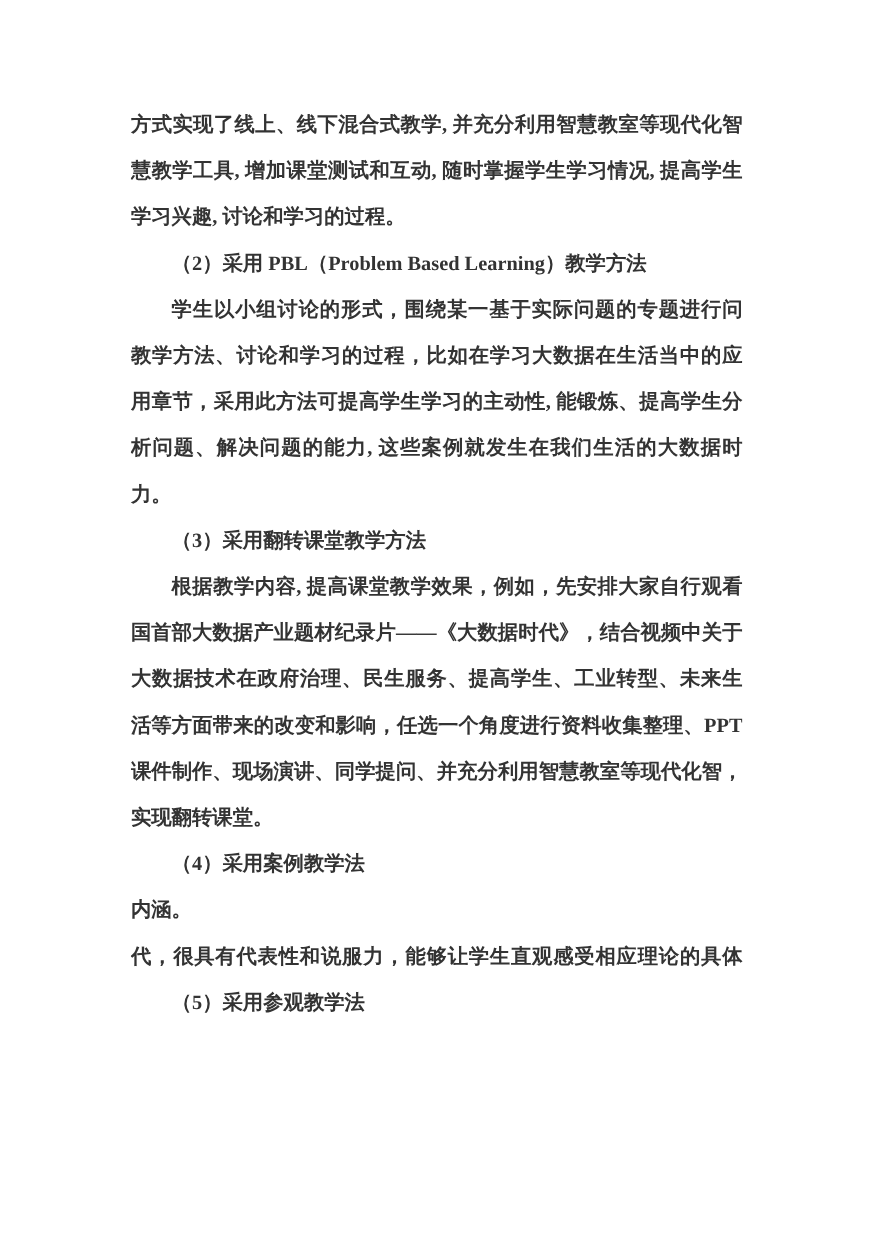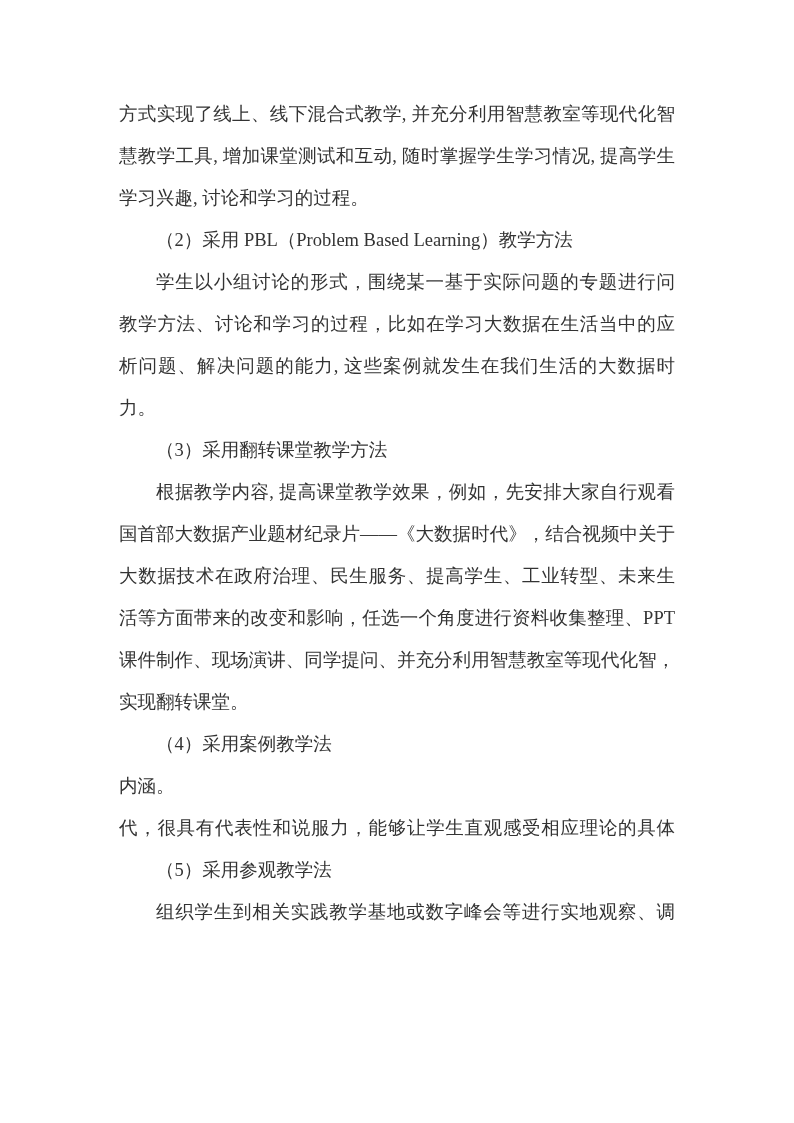--- a/index.html
+++ b/index.html
@@ -22,20 +22,21 @@
     width: 556px;
     font-size: 18.5px;
     color: #333333;
   }
   .line {
     height: 42px;
     line-height: 42px;
     white-space: normal;
     overflow: hidden;
     text-align: left;
+    font-weight: bold;
   }
   .line.j {
     text-align: justify;
     text-align-last: justify;
     text-justify: inter-character;
   }
   .line.ind {
     text-indent: 2em;
   }
 </style>
@@ -43,28 +44,28 @@
 <body style="background: rgb(255, 255, 255);">
 
 <div class="page">
   <div class="text-column" style="color: rgb(51, 51, 51);">
       <div class="line j">方式实现了线上、线下混合式教学, 并充分利用智慧教室等现代化智</div>
       <div class="line j">慧教学工具, 增加课堂测试和互动, 随时掌握学生学习情况, 提高学生</div>
       <div class="line">学习兴趣, 讨论和学习的过程。</div>
       <div class="line ind">（2）采用 PBL（Problem Based Learning）教学方法</div>
       <div class="line j ind">学生以小组讨论的形式，围绕某一基于实际问题的专题进行问</div>
       <div class="line j">教学方法、讨论和学习的过程，比如在学习大数据在生活当中的应</div>
+      <div class="line j">用章节，采用此方法可提高学生学习的主动性, 能锻炼、提高学生分</div>
       <div class="line j">析问题、解决问题的能力, 这些案例就发生在我们生活的大数据时</div>
       <div class="line">力。</div>
       <div class="line ind">（3）采用翻转课堂教学方法</div>
       <div class="line j ind">根据教学内容, 提高课堂教学效果，例如，先安排大家自行观看中</div>
       <div class="line j">国首部大数据产业题材纪录片——《大数据时代》，结合视频中关于</div>
       <div class="line j">大数据技术在政府治理、民生服务、提高学生、工业转型、未来生</div>
       <div class="line j">活等方面带来的改变和影响，任选一个角度进行资料收集整理、PPT</div>
       <div class="line j">课件制作、现场演讲、同学提问、并充分利用智慧教室等现代化智，</div>
       <div class="line">实现翻转课堂。</div>
       <div class="line ind">（4）采用案例教学法</div>
       <div class="line">内涵。</div>
       <div class="line j">代，很具有代表性和说服力，能够让学生直观感受相应理论的具体</div>
       <div class="line ind">（5）采用参观教学法</div>
-      <div class="line j ind">组织学生到相关实践教学基地或数字峰会等进行实地观察、调</div>
     </div>
 </div>
 
 </body></html>

